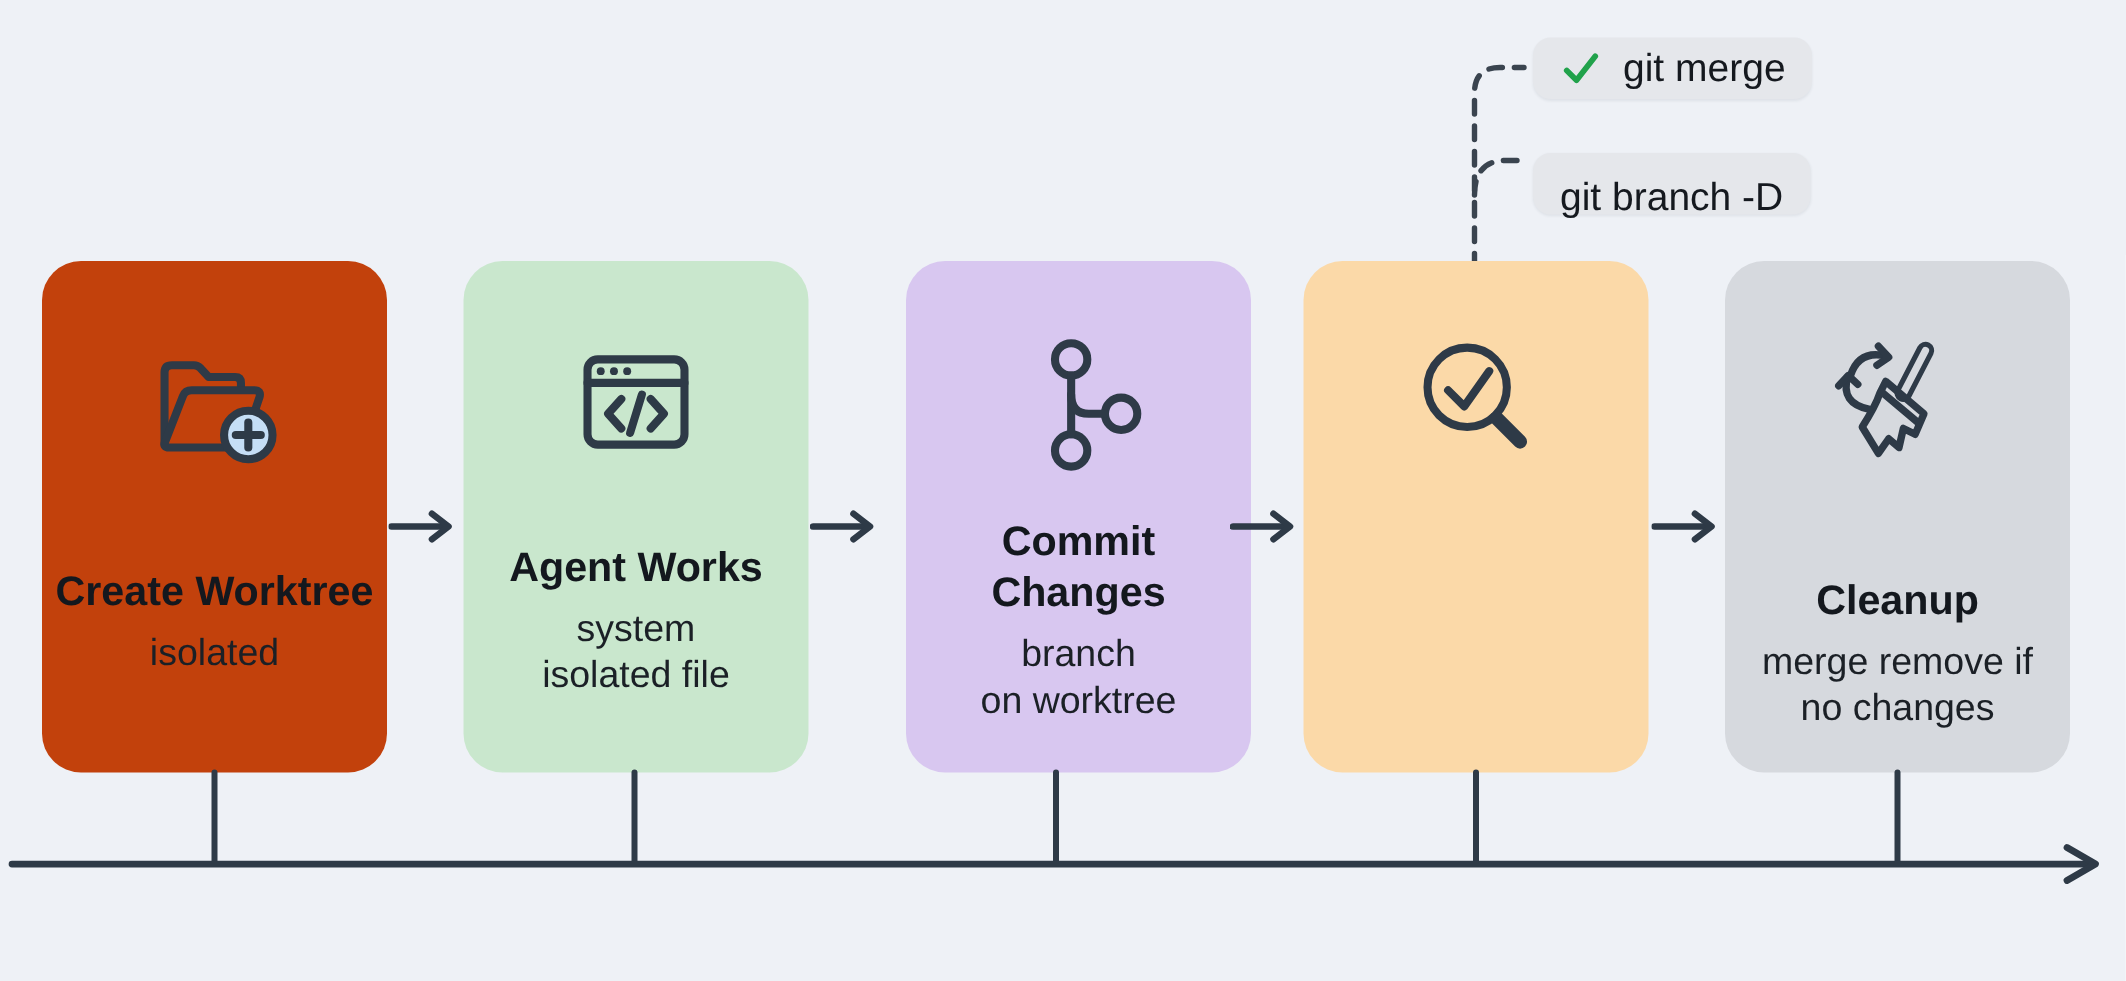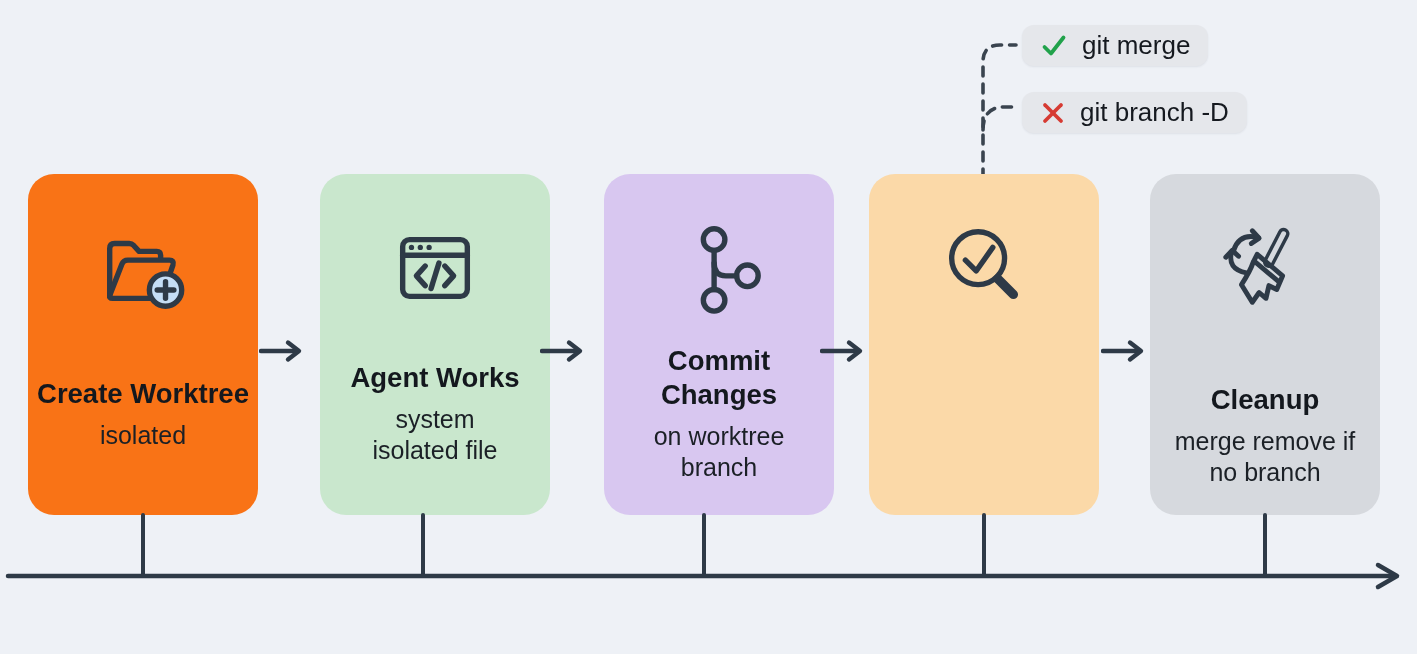--- a/index.html
+++ b/index.html
@@ -1,34 +1,34 @@
 <!DOCTYPE html>
 <html><head>
 <meta charset="utf-8">
 <style>
   html,body{margin:0;padding:0;}
   body{font-family:"Liberation Sans","DejaVu Sans",sans-serif;}
   .stage{position:relative;width:1417px;height:654px;overflow:hidden;}
   .card{position:absolute;top:174px;width:230px;height:341px;border-radius:26px;
         display:flex;flex-direction:column;align-items:center;}
-  .card-1{left:28px;} .card-2{left:320px;} .card-3{left:604px;} .card-4{left:869px;} .card-5{left:1150px;gap:43px;}
+  .card-1{left:28px;} .card-2{left:309px;} .card-3{left:604px;} .card-4{left:869px;} .card-5{left:1150px;gap:43px;}
   .icon-box{margin-top:44px;height:100px;display:flex;align-items:center;justify-content:center;}
   .card-text{flex:1;display:flex;flex-direction:column;justify-content:center;
              align-items:center;padding-bottom:6px;width:100%;}
   .title{font-size:27.5px;font-weight:700;line-height:34px;color:#14181e;text-align:center;}
   .subtitle{font-size:25px;font-weight:400;line-height:31px;color:#1b2026;text-align:center;margin-top:9px;}
   .tline,.sline{display:block;}
   .gap-arrow{position:absolute;top:339px;}
   .ga-1{left:259px;} .ga-2{left:540px;} .ga-3{left:820px;} .ga-4{left:1101px;}
   .timeline{position:absolute;left:0;top:505px;}
   .dashed-connector{position:absolute;left:0;top:0;pointer-events:none;}
   .pill{position:absolute;height:41px;border-radius:12px;display:inline-flex;align-items:center;
         gap:14px;padding:0 18px;font-size:26px;color:#15191f;box-shadow:0 1px 2px rgba(40,50,70,.08);}
   .pill-merge{left:1022px;top:25px;}
-  .pill-discard{left:1022px;top:92px;}
+  .pill-discard{left:1022px;top:102px;flex-direction:column;}
   .pill-text{white-space:nowrap;}
   svg{display:block;}
 </style>
 </head>
 <body>
 
 <div class="stage" style="background: rgb(238, 241, 246);">
 
   <svg class="dashed-connector" width="1417" height="190" viewBox="0 0 1417 190">
     <g fill="none" stroke="#3a444f" stroke-width="3.6" stroke-linecap="round" stroke-dasharray="9 8">
@@ -46,21 +46,21 @@
   <div class="pill pill-discard" style="background: rgb(229, 231, 235);">
     <svg width="26" height="26" viewBox="0 0 26 26">
       <g fill="none" stroke-width="3.8" stroke-linecap="round" style="stroke: rgb(214, 59, 51);">
         <path d="M5 5 L21 21"></path>
           <path d="M21 5 L5 21"></path>
       </g>
     </svg>
     <span class="pill-text">git branch -D</span>
   </div>
 
-  <div class="card card-1" style="background: #f97316;">
+  <div class="card card-1" style="background: #c2410c;">
     <div class="icon-box">
       <svg width="96" height="96" viewBox="0 0 98 98">
         <g fill="none" stroke="#2e3a47" stroke-width="5.5" stroke-linecap="round" stroke-linejoin="round">
           <path d="M15 78 V29 Q15 24 20 24 H35 Q37.5 24 39.5 26 L45 32 H63 Q67 32 67 36 V40"></path>
           <path d="M58 80 H18 Q14 80 15.2 76.5 L27.5 45 Q29 41 33.5 41 H76 Q81 41 79.6 45.8 L74 62.5"></path>
           <circle cx="72" cy="71.5" r="16.5" style="fill: rgb(197, 222, 246);"></circle>
           <path d="M72 63 V80"></path>
             <path d="M63.5 71.5 H80.5"></path>
         </g>
       </svg>
@@ -114,22 +114,22 @@
           <path d="M44 44 Q44 57 56 57 L67 57"></path>
         </g>
       </svg>
     </div>
     <div class="card-text">
       <div class="title">
         <span class="tline">Commit</span>
         <span class="tline">Changes</span>
       </div>
       <div class="subtitle">
+        <span class="sline">branch</span>
         <span class="sline">on worktree</span>
-        <span class="sline">branch</span>
       </div>
     </div>
   </div>
 
   <div class="card card-4" style="background: rgb(251, 217, 168);">
     <div class="icon-box">
       <svg width="96" height="96" viewBox="0 0 98 98">
         <g fill="none" stroke="#2e3a47" stroke-linecap="round" stroke-linejoin="round">
           <circle cx="43" cy="39" r="27" stroke-width="5.5"></circle>
           <line x1="63" y1="60" x2="79" y2="76" stroke-width="9.5"></line>
@@ -153,21 +153,21 @@
           <path d="M9 38 L15.5 31 L22 37"></path>
         </g>
       </svg>
     </div>
     <div class="card-text">
       <div class="title">
         <span class="tline">Cleanup</span>
       </div>
       <div class="subtitle">
         <span class="sline">merge remove if</span>
-        <span class="sline">no branch</span>
+        <span class="sline">no changes</span>
       </div>
     </div>
   </div>
 
   <svg class="gap-arrow ga-1" width="46" height="24" viewBox="0 0 46 24">
     <g fill="none" stroke="#2e3a47" stroke-width="4.4" stroke-linecap="round" stroke-linejoin="round">
       <line x1="2" y1="12" x2="36" y2="12"></line>
         <path d="M29 3.5 L40 12 L29 20.5"></path>
     </g>
   </svg>

